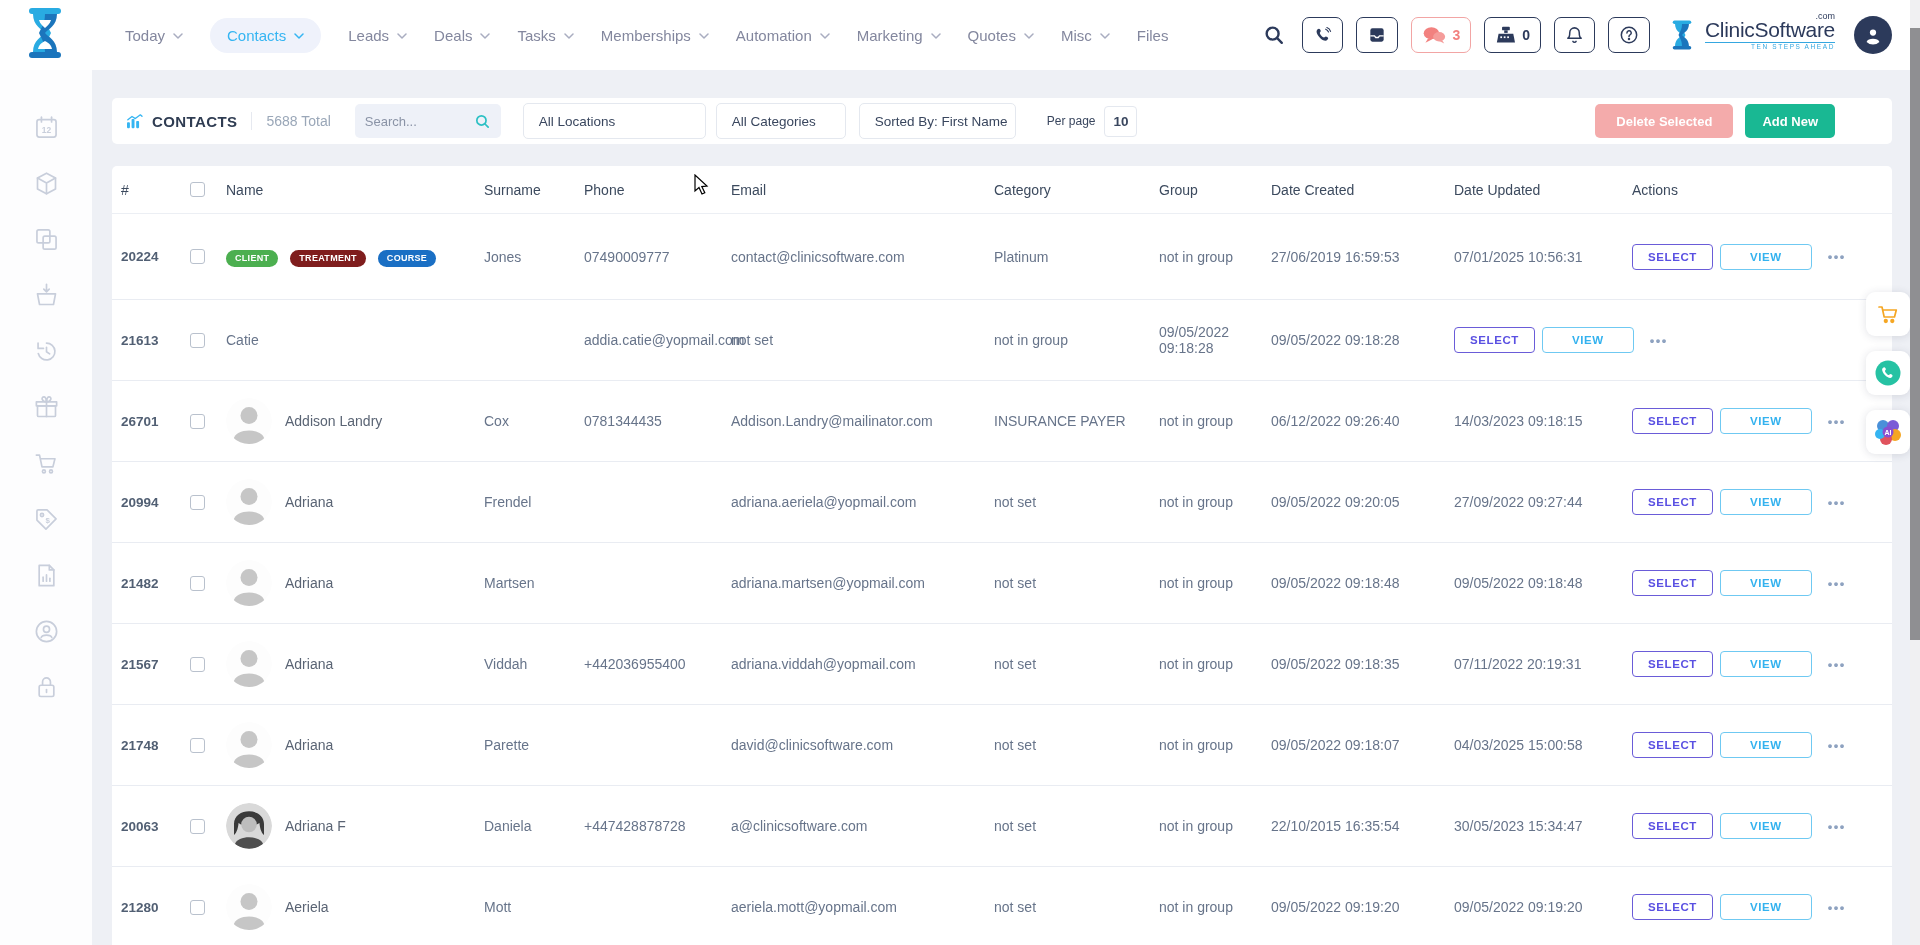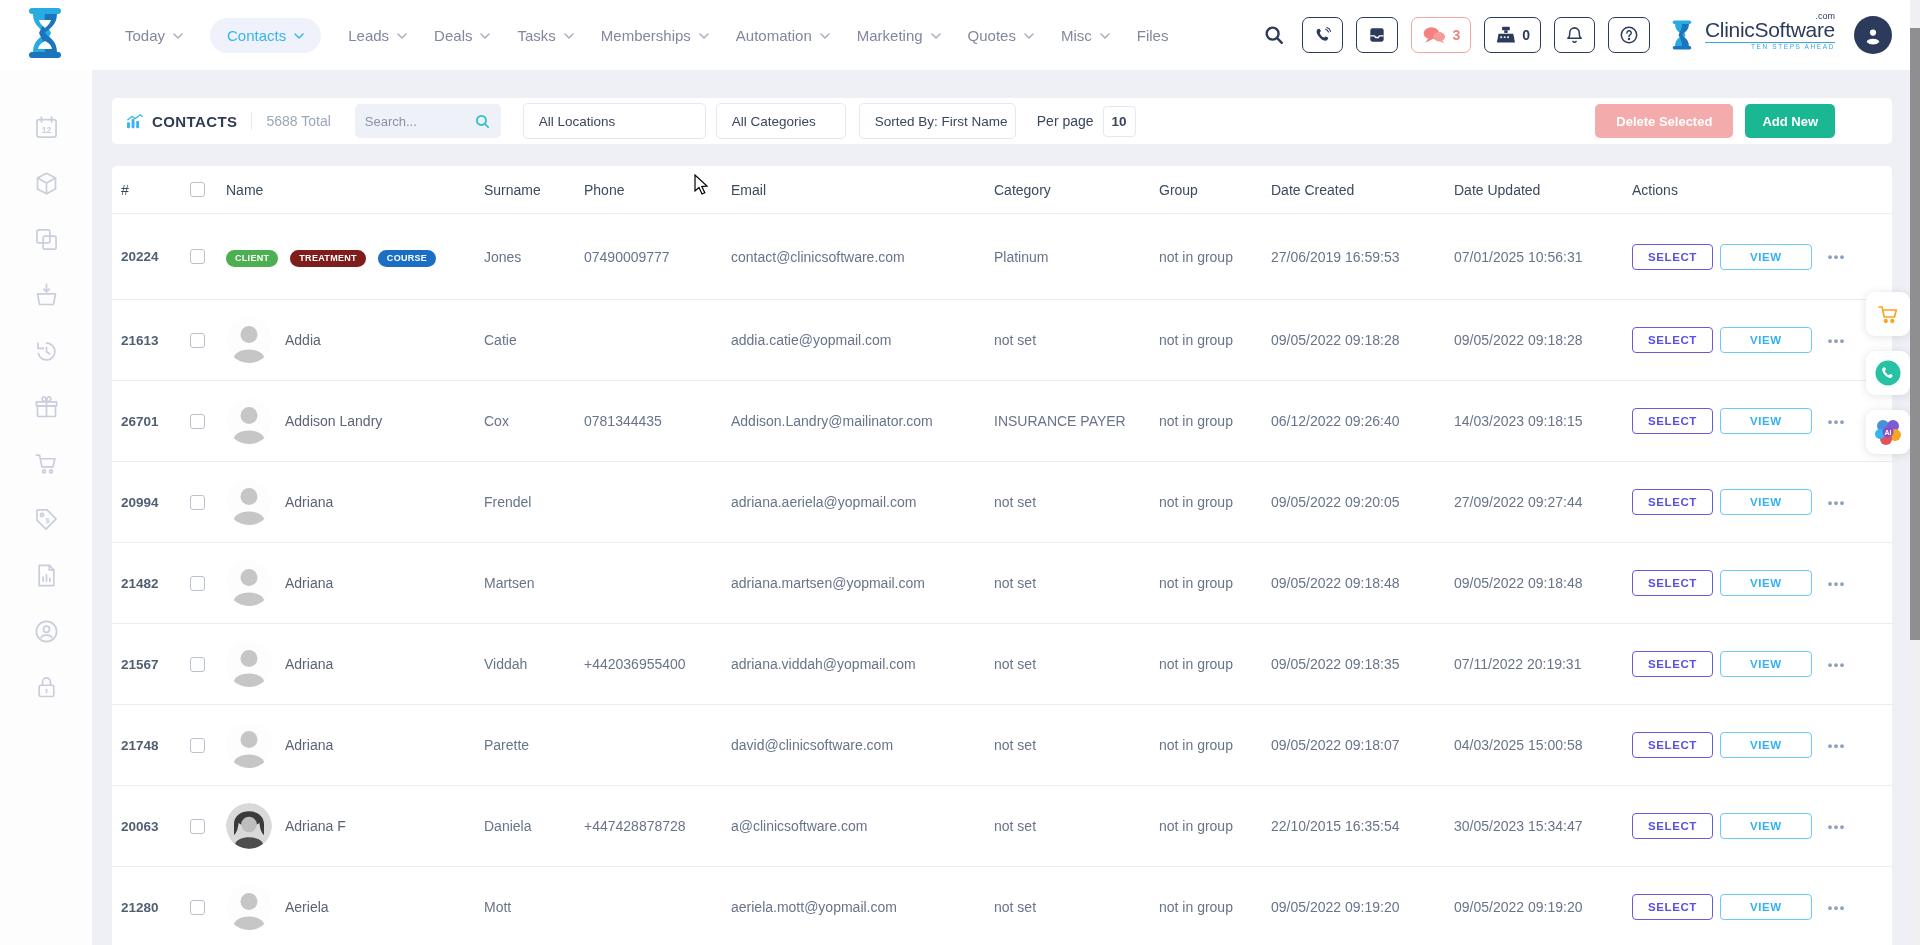--- a/index.html
+++ b/index.html
@@ -54,21 +54,21 @@
   .searchbox input { flex:1; min-width:0; border:none; background:none; outline:none; font-size:13px; color:#5a6474; font-family:"Liberation Sans",sans-serif; }
   .searchbox input::placeholder { color:#8a93a6; }
   .searchbox .sicon { display:flex; cursor:pointer; }
   .selectbox {
     height:36px; border:1px solid #e4e8ef; border-radius:5px; background:#fff;
     display:flex; align-items:center; padding:0 15px; font-size:13.5px; color:#39465e; cursor:pointer; white-space:nowrap;
   }
   .sel-loc { width:183px; margin-left:22px; }
   .sel-cat { width:130px; margin-left:10px; }
   .sel-sort { width:157px; margin-left:13px; }
-  .perpage-label { margin-left:21px; font-size:14px; color:#39465e; }
+  .perpage-label { margin-left:31px; font-size:12px; color:#39465e; }
   .perpage-box { margin-left:9px; width:33px; height:31px; border:1px solid #e4e8ef; border-radius:4px; text-align:center; font-size:13.5px; font-weight:bold; color:#39465e; font-family:"Liberation Sans",sans-serif; }
   .tb-spacer { flex:1; }
   .btn-delete { background:#f4abab; color:#fff; border:none; border-radius:5px; height:34px; padding:9px 21px; font-size:13px; font-weight:bold; cursor:pointer; }
   .btn-add { background:#19b893; color:#fff; border:none; border-radius:5px; height:34px; padding:0 17px; font-size:13px; font-weight:bold; cursor:pointer; margin-left:12px; margin-right:57px; }
   
   .table-card { position:absolute; left:112px; top:166px; width:1780px; height:779px; background:#fff; border-radius:5px 5px 0 0; overflow:hidden; }
   .tgrid { display:grid; grid-template-columns:64px 50px 258px 100px 147px 263px 165px 112px 183px 178px 1fr; align-items:center; }
   .thead { height:48px; border-bottom:1px solid #eceff4; font-size:14px; color:#3c4a5e; }
   .thead .hcell { padding-right:6px; }
   .trow { border-bottom:1px solid #e9ecf2; font-size:14px; color:#67748a; height:81px; }
@@ -443,30 +443,20 @@
           <button class="btn-select">SELECT</button>
           <button class="btn-view">VIEW</button>
           <button class="btn-more">•••</button>
         </div>
       </div>
       <div class="tgrid trow">
         <div class="cell-id">21613</div>
         <div>
           <div class="cbx"></div>
         </div>
-        <div class="namecell">
-          <div class="toprow">
-            <div class="pic"><svg viewBox="0 0 46 46">
-                <circle cx="23" cy="23" r="23" fill="#fdfdfd"></circle>
-                <circle cx="23" cy="17.5" r="8.5" fill="#c6c6c6"></circle>
-                <path d="M7.5 41.5c1.5-12 29.5-12 31 0a23 23 0 0 1-31 0z" fill="#c6c6c6"></path>
-              </svg></div>
-            <span class="pname">Addia</span>
-          </div>
-        </div>
         <div>Catie</div>
         <div></div>
         <div>addia.catie@yopmail.com</div>
         <div>not set</div>
         <div>not in group</div>
         <div>09/05/2022 09:18:28</div>
         <div>09/05/2022 09:18:28</div>
         <div class="acts">
           <button class="btn-select">SELECT</button>
           <button class="btn-view">VIEW</button>

